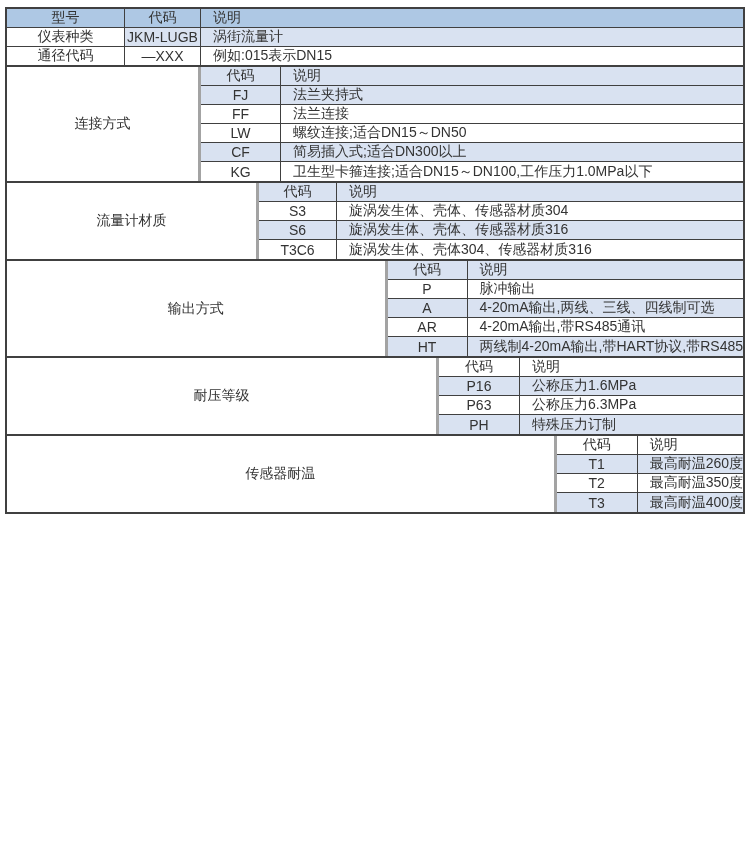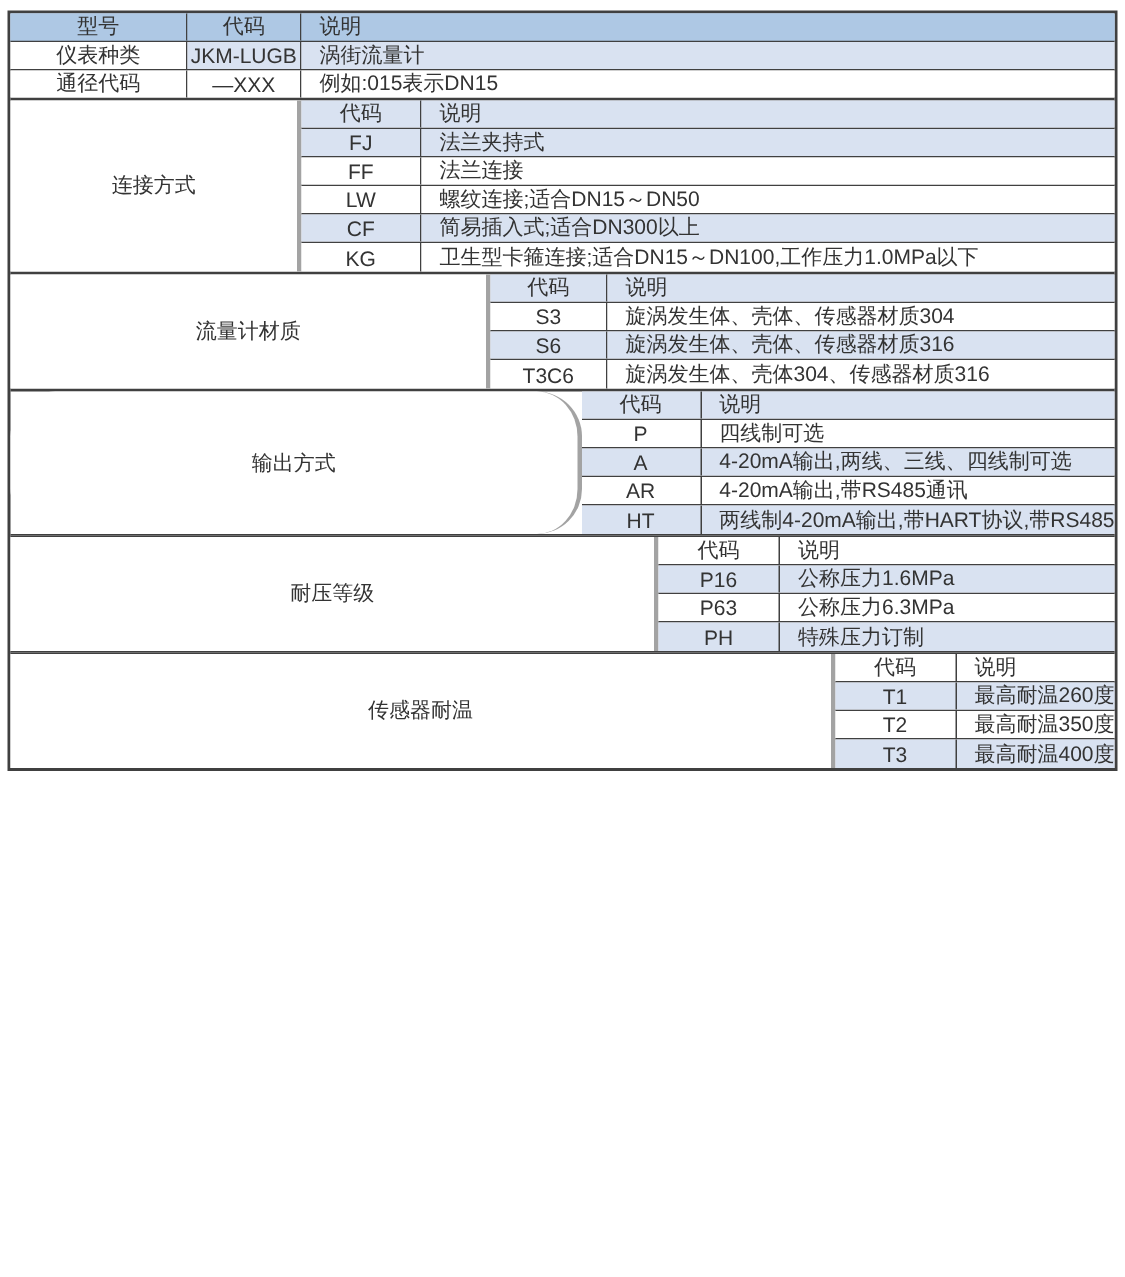--- a/index.html
+++ b/index.html
@@ -28,22 +28,22 @@
   
   .sec{display:flex;box-sizing:border-box;border-top:1px solid #404040;border-bottom:1px solid #404040;}
   .sec:last-child{border-bottom:none;}
   .seclabel{
     box-sizing:border-box;display:flex;align-items:center;justify-content:center;
     border-right:3px solid #a3a3a3;background:#ffffff;
   }
   .secrows{flex:1;display:flex;flex-direction:column;}
   .secrows .row:last-child{border-bottom:none;}
   .sl0{width:194px;} .sc0{width:80px;}
-  .sl1{width:320px;} .sc1{width:78px;}
-  .sl2{width:392px;border-radius:30px;} .sc2{width:80px;}
+  .sl1{width:252px;} .sc1{width:78px;}
+  .sl2{width:392px;} .sc2{width:80px;}
   .sl3{width:432px;} .sc3{width:81px;}
   .sl4{width:561px;} .sc4{width:81px;}
 </style>
 </head>
 <body>
 
 <div class="tbl">
 
   <div class="row hdr">
     <div class="cell mainlab hdr">型号</div>
@@ -117,21 +117,21 @@
 
   <div class="sec">
     <div class="seclabel sl2">输出方式</div>
     <div class="secrows">
       <div class="row">
         <div class="cell sc2 b">代码</div>
         <div class="cell desc b">说明</div>
       </div>
       <div class="row">
         <div class="cell sc2 w">P</div>
-        <div class="cell desc w">四线制可选</div>
+        <div class="cell desc w">脉冲输出</div>
       </div>
       <div class="row">
         <div class="cell sc2 b">A</div>
         <div class="cell desc b">4-20mA输出,两线、三线、四线制可选</div>
       </div>
       <div class="row">
         <div class="cell sc2 w">AR</div>
         <div class="cell desc w">4-20mA输出,带RS485通讯</div>
       </div>
       <div class="row">

